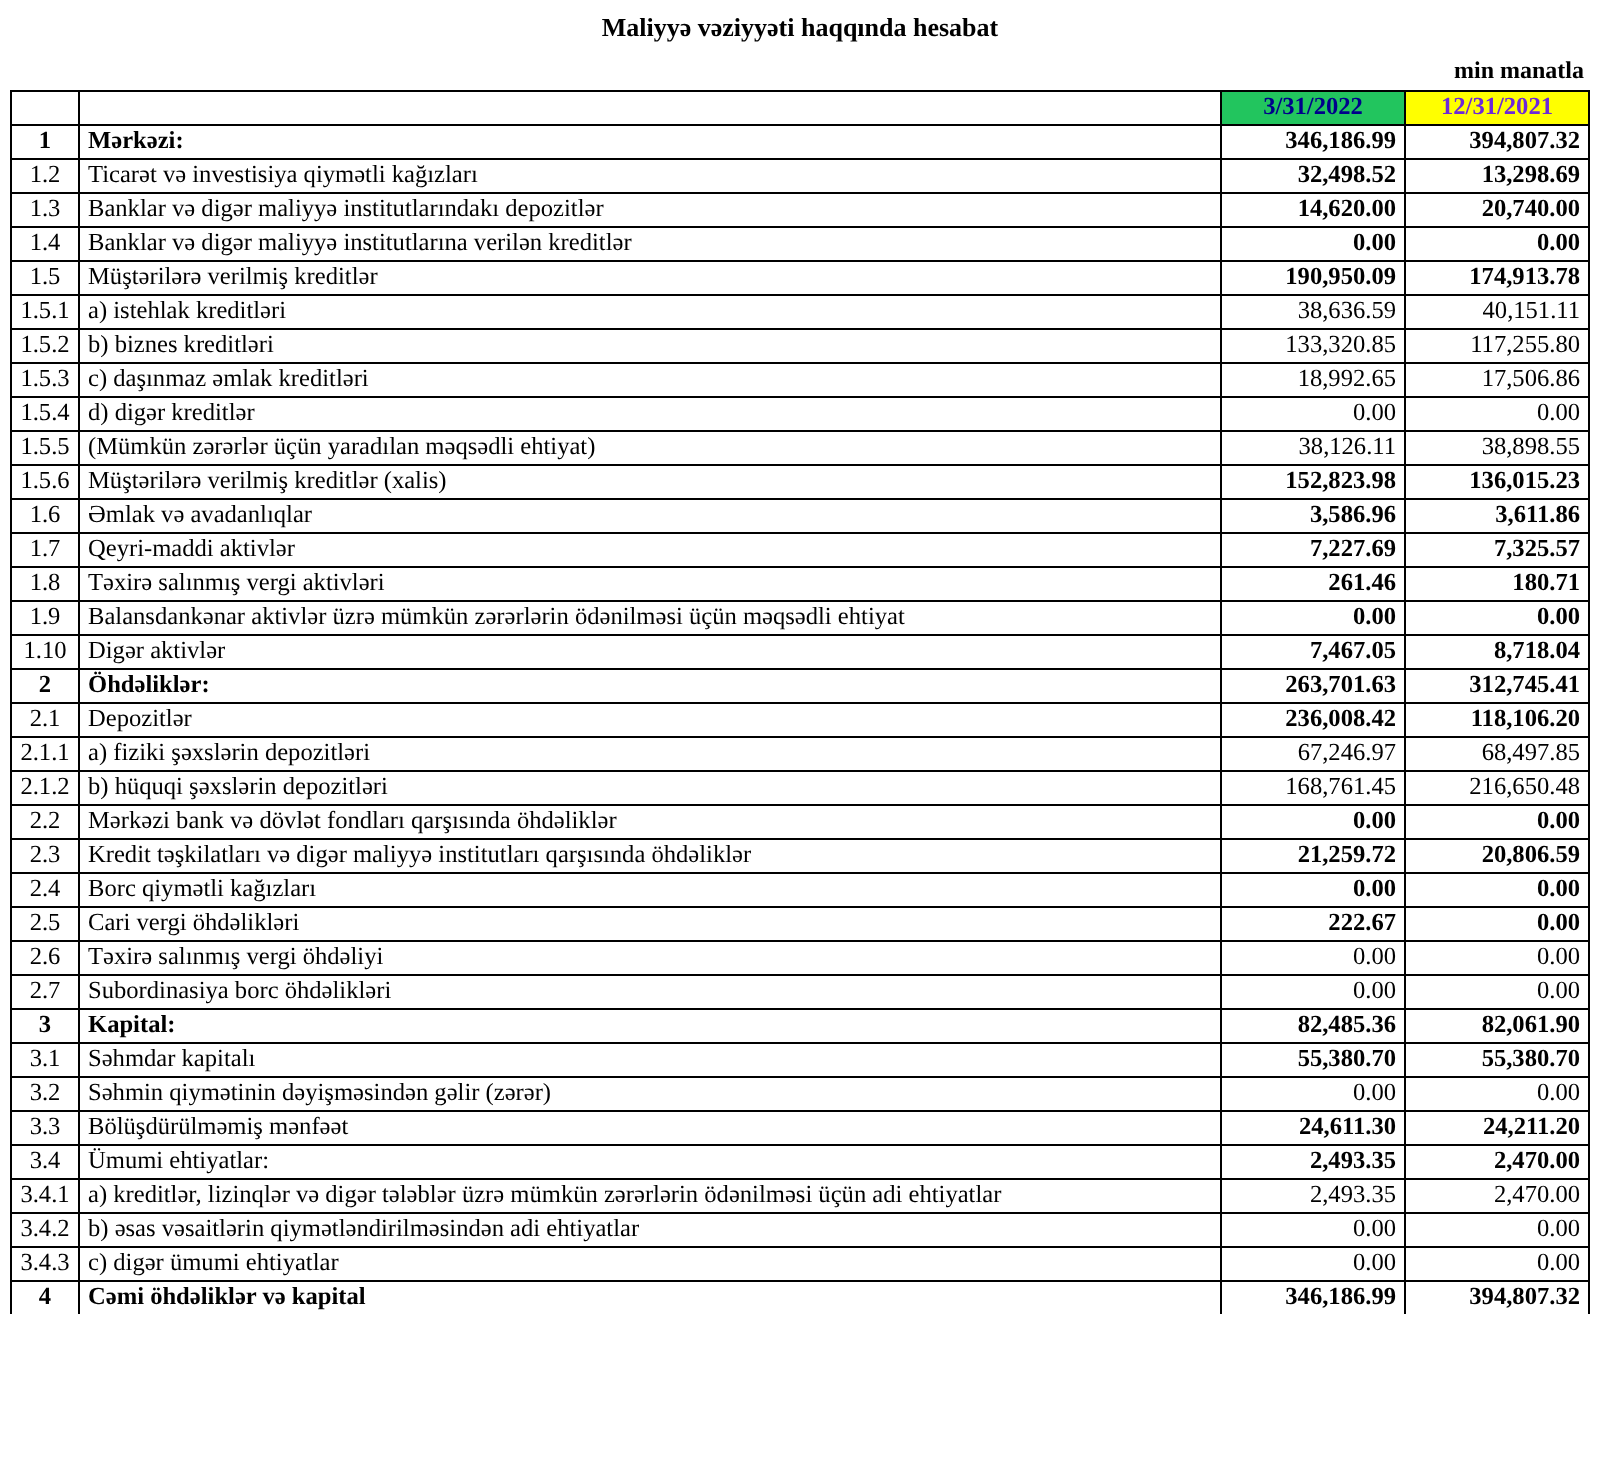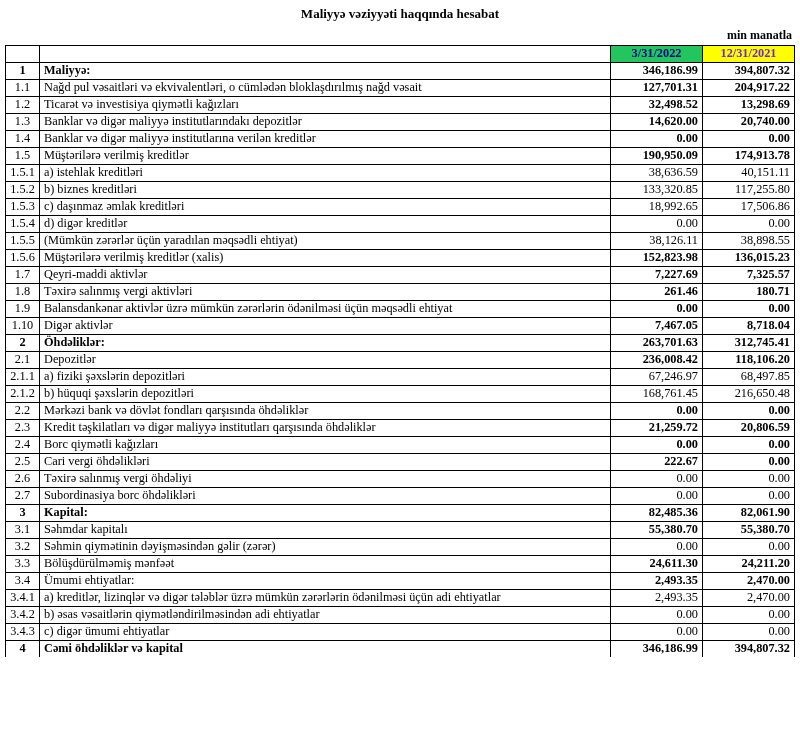--- a/index.html
+++ b/index.html
@@ -67,29 +67,23 @@
       <tr>
         <th class="col-num"></th>
         <th class="col-label"></th>
         <th class="col-val" style="background: #22c55e; color: rgb(0, 0, 139);">3/31/2022</th>
         <th class="col-val" style="background: rgb(255, 255, 0); color: #6d28d9;">12/31/2021</th>
       </tr>
     </thead>
     <tbody>
         <tr>
           <td class="col-num bold">1</td>
-          <td class="col-label bold">Maliyyə:</td>
+          <td class="col-label bold">Mərkəzi:</td>
           <td class="col-val bold">346,186.99</td>
           <td class="col-val bold">394,807.32</td>
-        </tr>
-        <tr>
-          <td class="col-num">1.1</td>
-          <td class="col-label">Nağd pul vəsaitləri və  ekvivalentləri, o cümlədən bloklaşdırılmış nağd vəsait</td>
-          <td class="col-val bold">127,701.31</td>
-          <td class="col-val bold">204,917.22</td>
         </tr>
         <tr>
           <td class="col-num">1.2</td>
           <td class="col-label">Ticarət və investisiya qiymətli kağızları</td>
           <td class="col-val bold">32,498.52</td>
           <td class="col-val bold">13,298.69</td>
         </tr>
         <tr>
           <td class="col-num">1.3</td>
           <td class="col-label">Banklar və digər maliyyə institutlarındakı depozitlər</td>
@@ -138,20 +132,26 @@
           <td class="col-val">38,126.11</td>
           <td class="col-val">38,898.55</td>
         </tr>
         <tr>
           <td class="col-num">1.5.6</td>
           <td class="col-label">Müştərilərə verilmiş kreditlər (xalis)</td>
           <td class="col-val bold">152,823.98</td>
           <td class="col-val bold">136,015.23</td>
         </tr>
         <tr>
+          <td class="col-num">1.6</td>
+          <td class="col-label">Əmlak və avadanlıqlar</td>
+          <td class="col-val bold">3,586.96</td>
+          <td class="col-val bold">3,611.86</td>
+        </tr>
+        <tr>
           <td class="col-num">1.7</td>
           <td class="col-label">Qeyri-maddi aktivlər</td>
           <td class="col-val bold">7,227.69</td>
           <td class="col-val bold">7,325.57</td>
         </tr>
         <tr>
           <td class="col-num">1.8</td>
           <td class="col-label">Təxirə salınmış vergi aktivləri</td>
           <td class="col-val bold">261.46</td>
           <td class="col-val bold">180.71</td>

